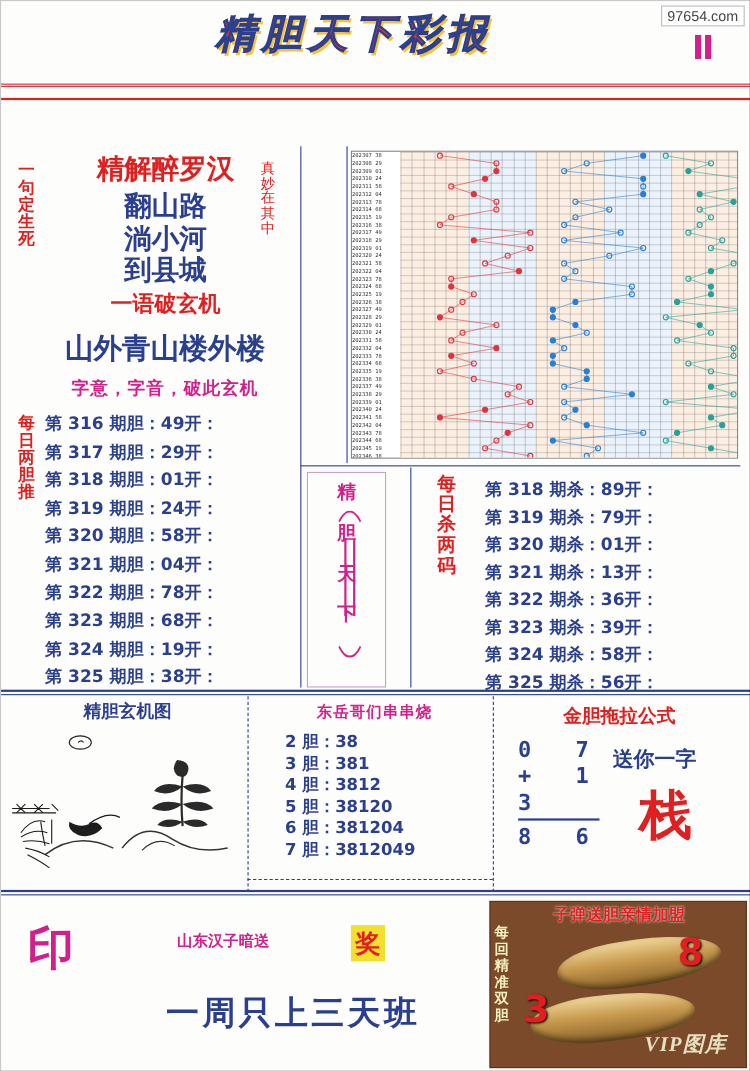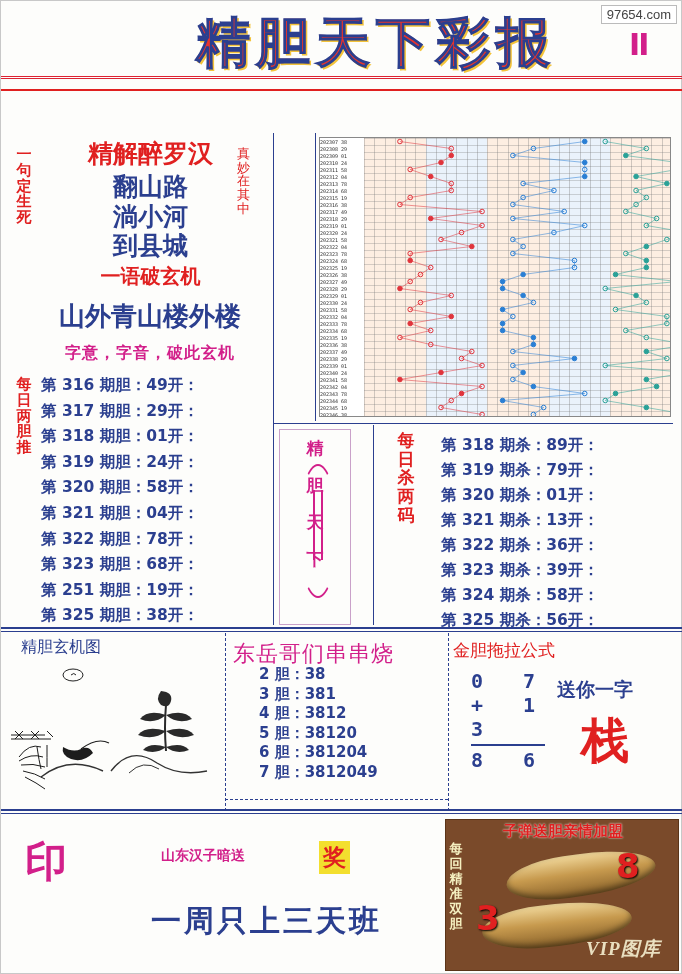--- a/index.html
+++ b/index.html
@@ -23,26 +23,27 @@
     box-sizing:border-box;
   }
   .issue{
     position:absolute;left:18px;top:16px;
     font-size:30px;font-weight:bold;color:#d4166b;
     letter-spacing:1px;
     font-family:"DejaVu Sans","Liberation Sans",sans-serif;
   }
   .masthead{
     position:absolute;left:195px;top:6px;
-    font-size:54px;font-weight:bold;
+    font-size:36px;font-weight:bold;
     color:#e8342c;
     letter-spacing:6px;
     -webkit-text-stroke:1px #2b3f8f;
     text-shadow:2px 2px 0 #f3c33a;
     white-space:nowrap;
+    font-style:italic;
   }
   .mast-ii{
     position:absolute;left:628px;top:26px;
     font-size:30px;font-weight:bold;color:#d21f8a;
     letter-spacing:-2px;
   }
   .watermark{
     position:absolute;right:6px;top:4px;
     background:#fff;border:1px solid #bbb;
     font-size:13px;color:#444;padding:1px 5px;
@@ -152,27 +153,27 @@
   }
   .sha-list div{
     font-size:15.5px;color:#2b3f8f;font-weight:bold;line-height:25px;
   }
   .vline-a{position:absolute;left:272px;top:132px;height:492px;border-left:1px solid #2b3f8f;}
   .vline-b{position:absolute;left:314px;top:132px;height:288px;border-left:1px solid #2b3f8f;}
   .vline-c{position:absolute;left:372px;top:424px;height:200px;border-left:1px solid #2b3f8f;}
   .hline-a{position:absolute;left:272px;top:422px;width:400px;border-top:1px solid #2b3f8f;}
   
   .low-title{
-    position:absolute;font-weight:normal;text-align:left;
+    position:absolute;font-weight:bold;text-align:center;
   }
   .xuanjitu{
     left:20px;top:636px;width:190px;font-size:16px;color:#2b3f8f;
   }
   .chuanchuan{
-    left:232px;top:638px;width:215px;font-size:22px;color:#d21f8a;
+    left:232px;top:638px;width:215px;font-size:14px;color:#d21f8a;
     letter-spacing:1px;
   }
   .jindan{
     left:452px;top:638px;width:220px;font-size:17px;color:#e02020;
   }
   .dan-pyramid{
     position:absolute;left:258px;top:664px;width:180px;
   }
   .dan-pyramid div{
     font-size:15px;color:#2b3f8f;font-weight:bold;line-height:19.5px;
@@ -288,21 +289,21 @@
 
   <div class="dan-list">
     <div>第 316 期胆：49开：</div>
     <div>第 317 期胆：29开：</div>
     <div>第 318 期胆：01开：</div>
     <div>第 319 期胆：24开：</div>
     <div>第 320 期胆：58开：</div>
     <div>第 321 期胆：04开：</div>
     <div>第 322 期胆：78开：</div>
     <div>第 323 期胆：68开：</div>
-    <div>第 251 期胆：19开：</div>
+    <div>第 324 期胆：19开：</div>
     <div>第 325 期胆：38开：</div>
   </div>
 
   <div class="chart-box">
     <div class="chart-rows" id="chart-rows">
         <div class="chart-label" style="top: 0.5px;">202307  38</div>
         <div class="chart-label" style="top: 7.5px;">202308  29</div>
         <div class="chart-label" style="top: 14.5px;">202309  01</div>
         <div class="chart-label" style="top: 21.5px;">202310  24</div>
         <div class="chart-label" style="top: 28.5px;">202311  58</div>

